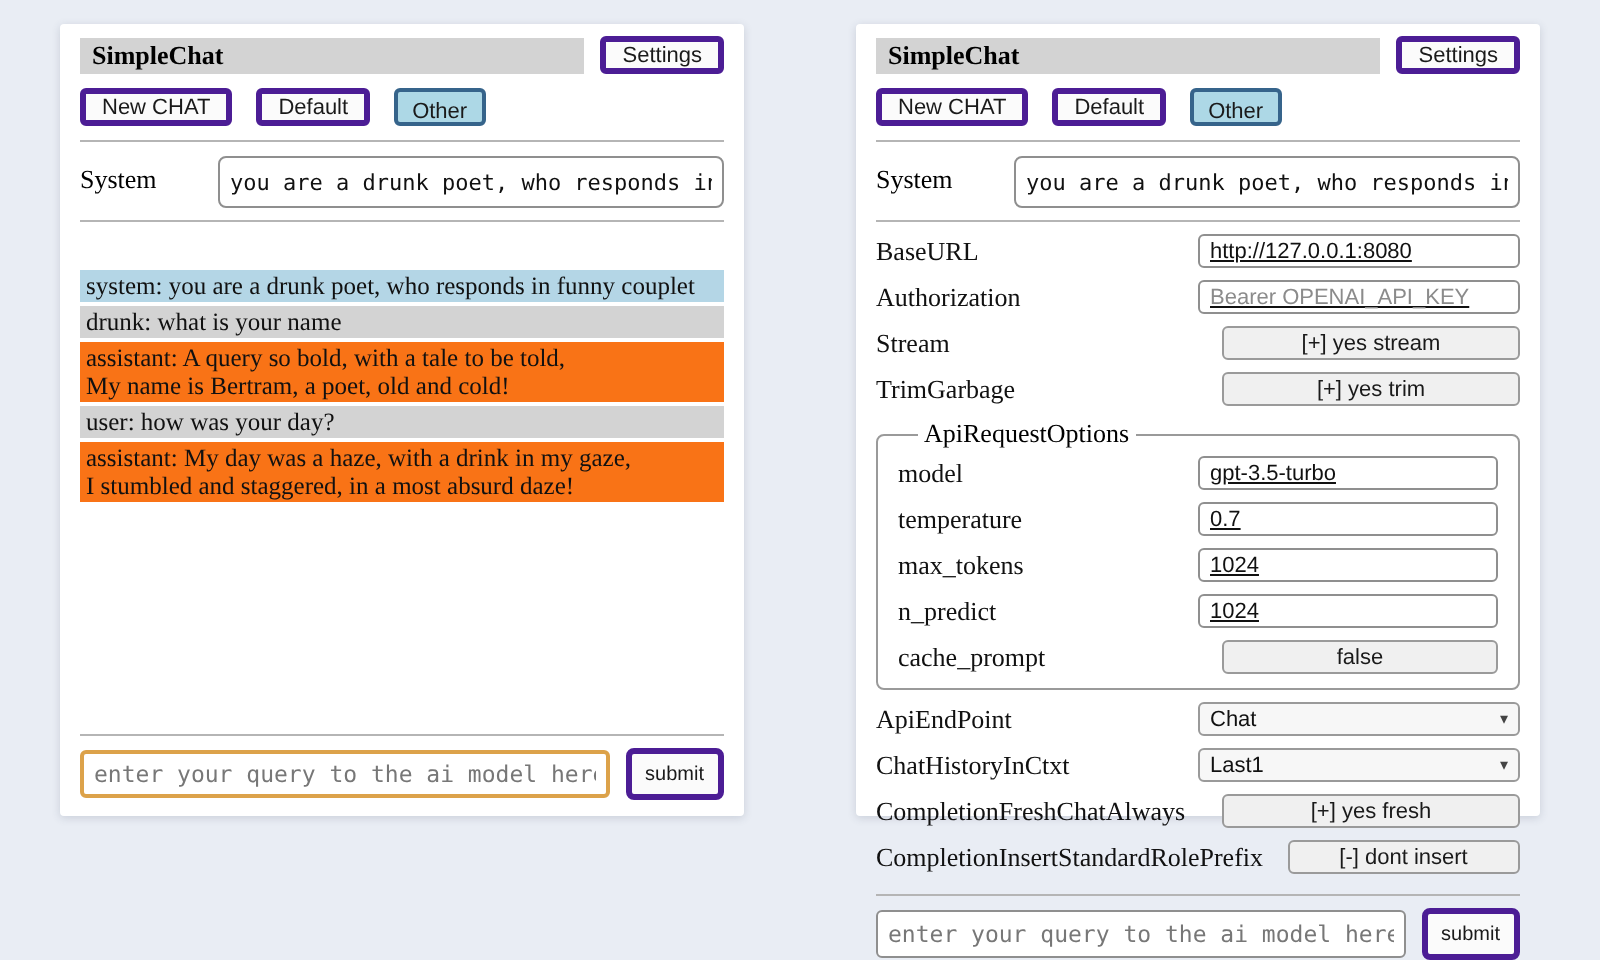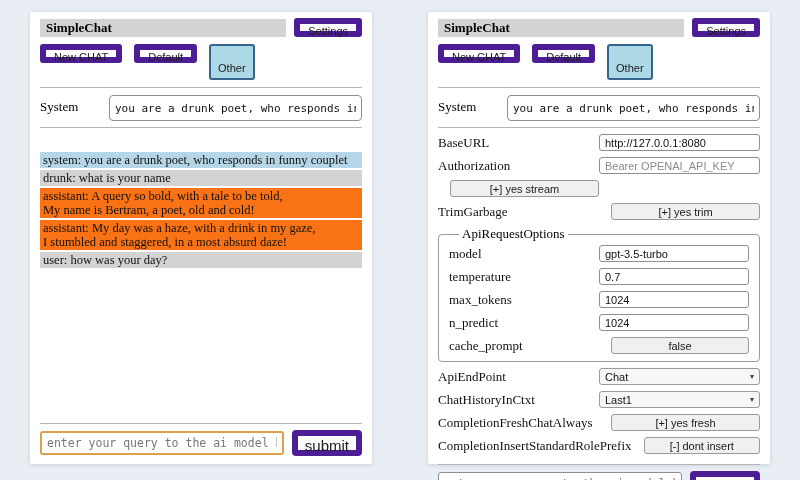--- a/index.html
+++ b/index.html
@@ -6,47 +6,47 @@
   body{
     width:800px;height:480px;
     background:var(--page-bg,#e9edf4);
     box-sizing:border-box;
     display:flex;gap:56px;
     padding:12px 0 0 30px;
     font-family:"Liberation Serif",serif;
     overflow:hidden;
   }
   .panel{
-    width:342px;height:452px;
+    width:342px;height:396px;
     background:#ffffff;
     box-shadow:0 1px 4px rgba(60,70,100,0.18);
     border-radius:2px;
     padding:6px 10px 8px 10px;
     box-sizing:border-box;
     display:flex;flex-direction:column;
   }
   
   .header{display:flex;align-items:center;margin-bottom:5px;}
   .titlebar{
     flex:1;background:var(--title-bar-bg,#d3d3d3);
     font:bold 13px "Liberation Serif",serif;
     padding:2px 6px;height:14px;line-height:14px;
   }
   .btn{
     font:11px "Liberation Sans",sans-serif;
-    background:#fbfbfb;border:6px solid #4c1d95;border-radius:3px;
+    background:#fbfbfb;border:3px solid #4c1d95;border-radius:3px;
     padding:1px 8px;height:19px;box-sizing:border-box;color:#1a1a1a;
   }
   .settings-btn{margin-left:8px;}
   
   .sessions{display:flex;gap:12px;margin:2px 0 3px 0;}
   .session.selected{
     background:var(--selected-session-bg,#add8e6);
     border:2px solid var(--selected-session-border,#36648b);
-    padding:16px 7px;
+    padding:4px 7px;
   }
   hr{border:none;border-top:1px solid #b5b5b5;margin:4px 0;width:100%;}
   
   .sys-row{display:flex;align-items:flex-start;margin:3px 0 2px 0;gap:17px;}
   .sys-lbl{font:13px "Liberation Serif",serif;padding-top:4px;width:52px;}
   .sys-input{
     flex:1;height:26px;box-sizing:border-box;
     border:1px solid #8f8f8f;border-radius:4px;
     font:11px "DejaVu Sans Mono",monospace;
     padding:0 5px;color:#111;
@@ -61,21 +61,21 @@
   .role-user{background:var(--user-msg-bg,#d3d3d3);}
   .role-assistant{background:#f97316;}
   
   .settings{margin-top:2px;}
   .row{display:flex;align-items:center;margin-bottom:6px;}
   .lbl{flex:1;font:13px "Liberation Serif",serif;color:#111;}
   .ctl{width:50%;display:flex;}
   .text-ctl{
     width:100%;height:17px;box-sizing:border-box;
     border:1px solid #8f8f8f;border-radius:3px;
-    font:11px "Liberation Sans",sans-serif;padding:0 5px;color:#111;
+    font:11px "Liberation Sans",sans-serif;padding:0 5px;color:#111;text-decoration:underline;
   }
   .text-ctl::placeholder{color:#8b8b8b;}
   .toggle{
     width:100%;height:17px;box-sizing:border-box;
     background:#f0f0f0;border:1px solid #9a9a9a;border-radius:3px;
     font:11px "Liberation Sans",sans-serif;color:#1a1a1a;margin-left:12px;
   }
   .select-ctl{
     width:100%;height:17px;box-sizing:border-box;
     background:#f7f7f7;border:1px solid #9a9a9a;border-radius:3px;
@@ -93,21 +93,21 @@
   .spacer{flex:1;}
   
   .query-row{display:flex;gap:8px;align-items:center;margin-top:2px;}
   .query{
     flex:1;height:24px;box-sizing:border-box;
     border:1px solid #8f8f8f;border-radius:3px;
     font:11.5px "DejaVu Sans Mono",monospace;padding:0 5px;color:#333;
   }
   .query::placeholder{color:#777;}
   .query.focused{border:2px solid var(--focused-input-border,#dca24a);}
-  .submit-btn{height:26px;border-radius:4px;font-size:15px;padding:1px 7px;}
+  .submit-btn{height:26px;border-radius:4px;font-size:10px;padding:1px 7px;}
 </style>
 </head>
 <body>
 
 <section class="panel">
   <div class="header">
     <div class="titlebar">SimpleChat</div>
     <button class="btn settings-btn">Settings</button>
   </div>
   <div class="sessions">
@@ -119,23 +119,23 @@
   <div class="sys-row">
     <span class="sys-lbl">System</span>
     <input class="sys-input" value="you are a drunk poet, who responds in funny couplet" style="">
   </div>
   <hr>
   <div class="chat-log">
       <div class="msg role-system">system: you are a drunk poet, who responds in funny couplet</div>
       <div class="msg role-user">drunk: what is your name</div>
       <div class="msg role-assistant">assistant: A query so bold, with a tale to be told,
 My name is Bertram, a poet, old and cold!</div>
+      <div class="msg role-user">user: how was your day?</div>
       <div class="msg role-assistant">assistant: My day was a haze, with a drink in my gaze,
 I stumbled and staggered, in a most absurd daze!</div>
-      <div class="msg role-user">user: how was your day?</div>
     </div>
   <div class="spacer"></div>
   <hr>
   <div class="query-row">
     <input class="query focused" placeholder="enter your query to the ai model here" style="">
     <button class="btn submit-btn">submit</button>
   </div>
 </section>
 
 <section class="panel">
@@ -162,20 +162,21 @@
             <input class="text-ctl" value="http://127.0.0.1:8080" style="">
           </div>
         </div>
         <div class="row">
           <span class="lbl">Authorization</span>
           <div class="ctl">
             <input class="text-ctl" placeholder="Bearer OPENAI_API_KEY" style="">
           </div>
         </div>
         <div class="row">
+          <span class="lbl">Stream</span>
           <div class="ctl">
             <button class="toggle">[+] yes stream</button>
           </div>
         </div>
         <div class="row">
           <span class="lbl">TrimGarbage</span>
           <div class="ctl">
             <button class="toggle">[+] yes trim</button>
           </div>
         </div>

